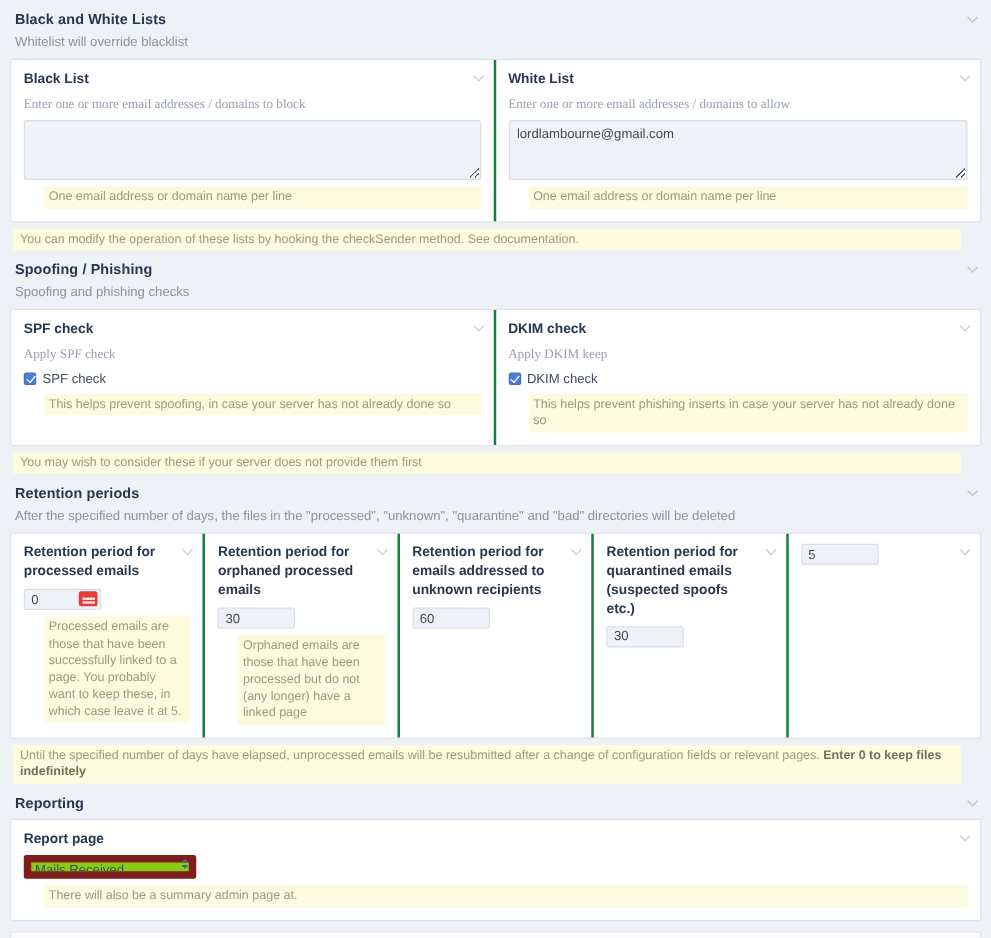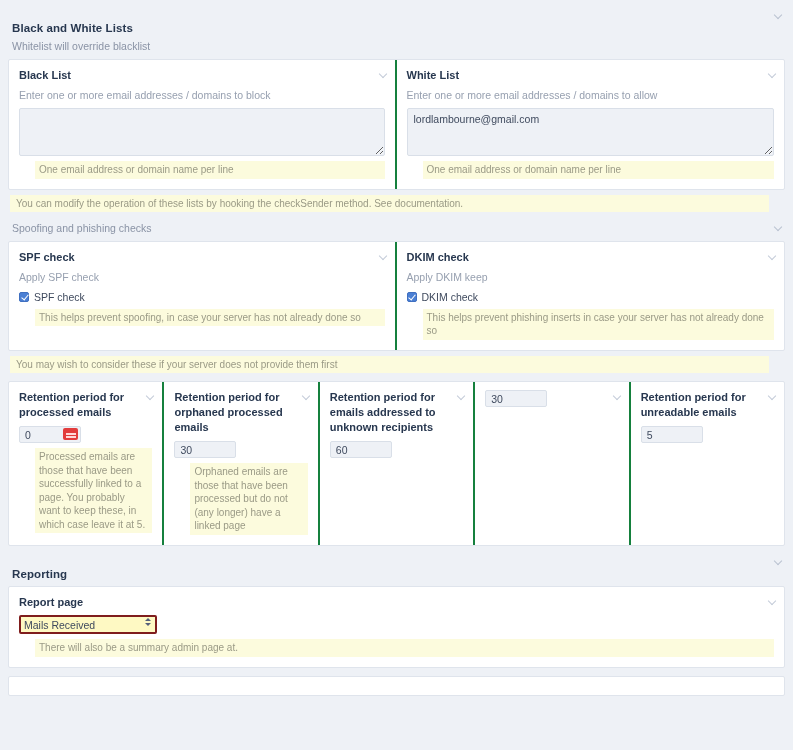--- a/index.html
+++ b/index.html
@@ -12,21 +12,21 @@
     color: #2b3a55;
     overflow: hidden;
   }
   .page { width: 793px; min-height: 750px; background: #eef1f6; padding: 0; }
 
   
   .section { position: relative; padding: 8px 8px 0 8px; }
   .section-head { position: relative; padding: 2px 0 0 4px; }
   .section-title {
     font-size: 11.5px; font-weight: bold; color: #27374f;
-    letter-spacing: .1px; margin: 12px 0 6px 0;
+    letter-spacing: .1px; margin: 0 0 6px 0;
   }
   .section-sub {
     font-size: 10.5px; color: #8a93a5; margin: 0 0 7px 0;
   }
   .section-chevron {
     position: absolute; right: 2px; top: 2px;
     color: #b9c2d0;
   }
 
   
@@ -43,21 +43,21 @@
     border-right: 2px solid #15803d;
     flex: 1 1 0;
     min-width: 0;
   }
   .card:last-child { border-right: none; border-radius: 26px; }
   .card-title {
     font-size: 11px; font-weight: bold; color: #27374f;
     margin: 0 16px 6px 0; line-height: 1.35;
   }
   .card-sub {
-    font-size: 10.5px; color: #97a0b0; margin: 0 0 6px 0; line-height: 1.3;
+    font-size: 10.5px; color: #97a0b0; margin: 0 0 6px 0; line-height: 1.3; font-family: Liberation Serif, serif;
   }
   .card-chevron {
     position: absolute; right: 7px; top: 9px; color: #c3cbd8;
   }
   .chev { display: inline-block; width: 9px; height: 9px; position: relative; }
   .chev::before {
     content: ""; position: absolute; left: 1px; top: 1px;
     width: 5px; height: 5px;
     border-right: 1.3px solid currentColor;
     border-bottom: 1.3px solid currentColor;
@@ -123,22 +123,22 @@
   .cb::after {
     content: ""; position: absolute; left: 2.5px; top: 0.5px;
     width: 3px; height: 6px;
     border-right: 1.5px solid #fff; border-bottom: 1.5px solid #fff;
     transform: rotate(40deg);
   }
   .cb-label { font-size: 10.5px; color: #3f4a5e; }
 
   select.sel {
     width: 138px; height: 19px;
-    background: #fef9c3;
-    border: 2px solid #7f1d1d;
+    background: #84cc16;
+    border: 6px solid #7f1d1d;
     border-radius: 2px;
     font-family: "Liberation Sans", sans-serif;
     font-size: 10.5px; color: #3f4a5e;
     padding: 0 3px;
     outline: none;
     appearance: none; -webkit-appearance: none;
   }
   .sel-wrap { position: relative; display: inline-block; }
   .sel-arrows {
     position: absolute; right: 6px; top: 3px;
@@ -191,20 +191,21 @@
         <textarea class="ta" style="">lordlambourne@gmail.com</textarea>
         <div class="hint">One email address or domain name per line</div>
       </div>
     </div>
 
     <div class="hint-wide">You can modify the operation of these lists by hooking the checkSender method. See documentation.</div>
   </div>
 
   <div class="section">
     <div class="section-head">
+      <div class="section-title">Spoofing / Phishing</div>
       <div class="section-chevron"><span class="chev"></span></div>
       <div class="section-sub">Spoofing and phishing checks</div>
     </div>
 
     <div class="panel two-col">
       <div class="card">
         <div class="card-chevron"><span class="chev"></span></div>
         <div class="card-title">SPF check</div>
         <div class="card-sub">Apply SPF check</div>
         <div class="cb-row">
@@ -222,20 +223,25 @@
           <span class="cb-label">DKIM check</span>
         </div>
         <div class="hint">This helps prevent phishing inserts in case your server has not already done so</div>
       </div>
     </div>
 
     <div class="hint-wide">You may wish to consider these if your server does not provide them first</div>
   </div>
 
   <div class="section">
+    <div class="section-head">
+      <div class="section-title">Retention periods</div>
+      <div class="section-chevron"><span class="chev"></span></div>
+      <div class="section-sub">After the specified number of days, the files in the "processed", "unknown", "quarantine" and "bad" directories will be deleted</div>
+    </div>
 
     <div class="panel">
 
       <div class="card">
         <div class="card-chevron"><span class="chev"></span></div>
         <div class="card-title">Retention period for processed emails</div>
         <div class="num-wrap">
           <input class="num" value="0" style="">
           <span class="autofill-badge">
               <i></i>
@@ -256,35 +262,36 @@
       <div class="card">
         <div class="card-chevron"><span class="chev"></span></div>
         <div class="card-title">Retention period for emails addressed to unknown recipients</div>
         <div class="num-wrap">
           <input class="num" value="60" style="">
         </div>
       </div>
 
       <div class="card">
         <div class="card-chevron"><span class="chev"></span></div>
+        <div class="card-title">Retention period for quarantined emails (suspected spoofs etc.)</div>
         <div class="num-wrap">
           <input class="num" value="30" style="">
         </div>
       </div>
 
       <div class="card">
         <div class="card-chevron"><span class="chev"></span></div>
-        <div class="card-title">Retention period for unreadable emails</div>
         <div class="num-wrap">
           <input class="num" value="5" style="">
         </div>
       </div>
 
     </div>
 
+    <div class="hint-wide"><span>Until the specified number of days have elapsed, unprocessed emails will be resubmitted after a change of configuration fields or relevant pages. </span><b>Enter 0 to keep files indefinitely</b></div>
   </div>
 
   <div class="section">
     <div class="section-head">
       <div class="section-title">Reporting</div>
       <div class="section-chevron"><span class="chev"></span></div>
     </div>
 
     <div class="panel">
       <div class="card">

